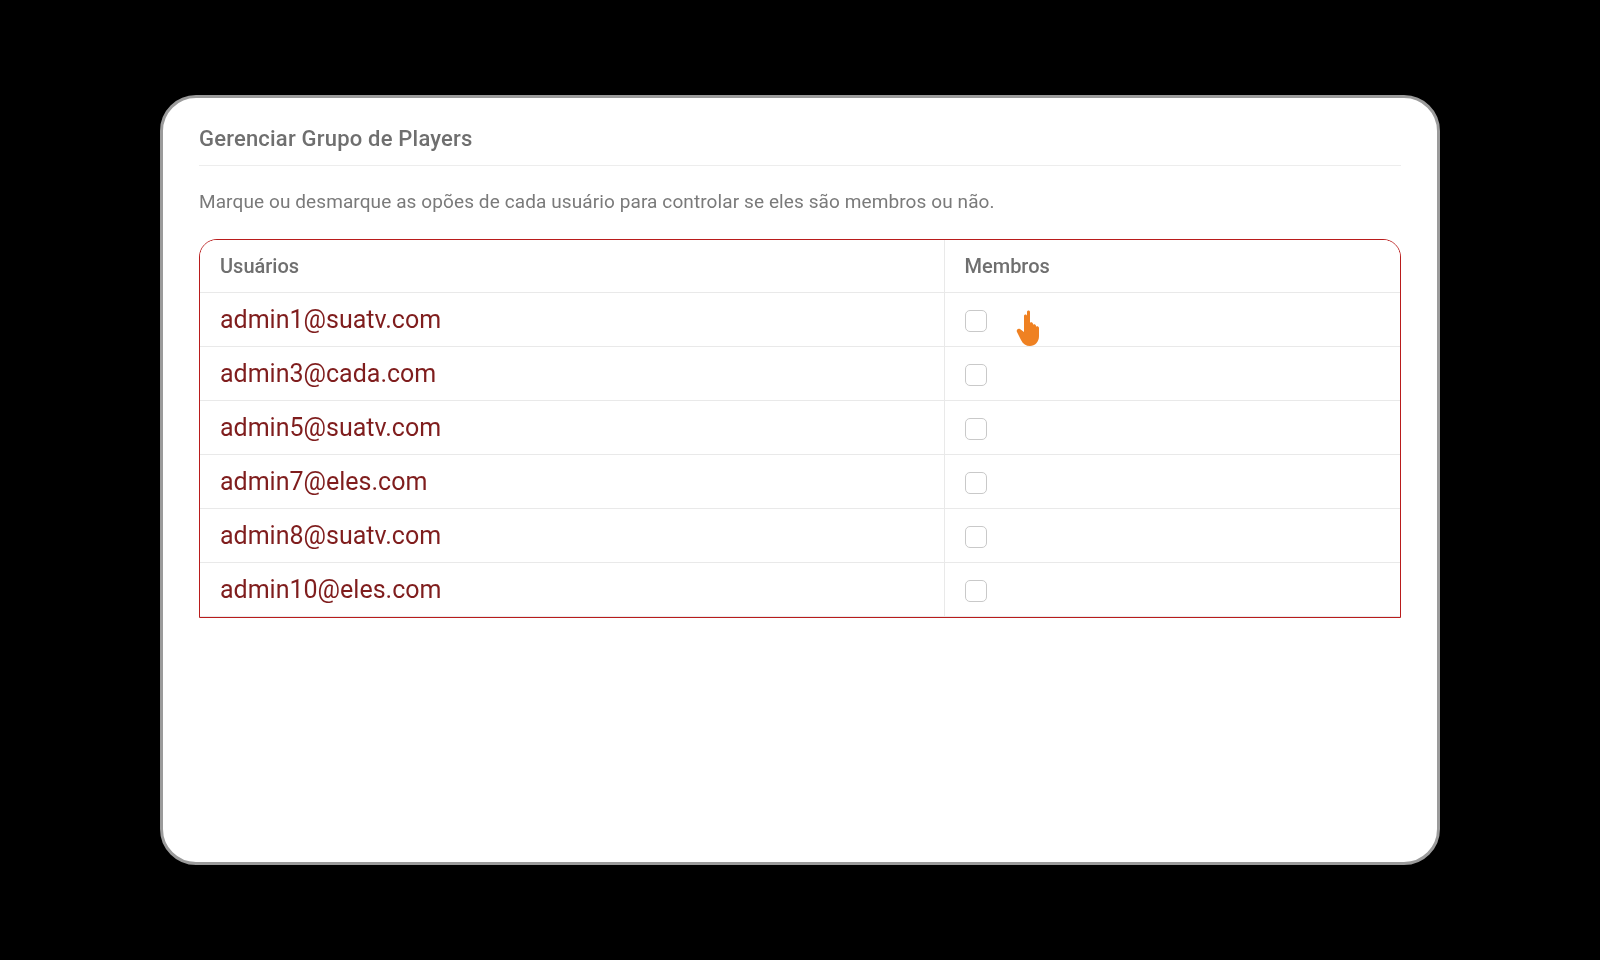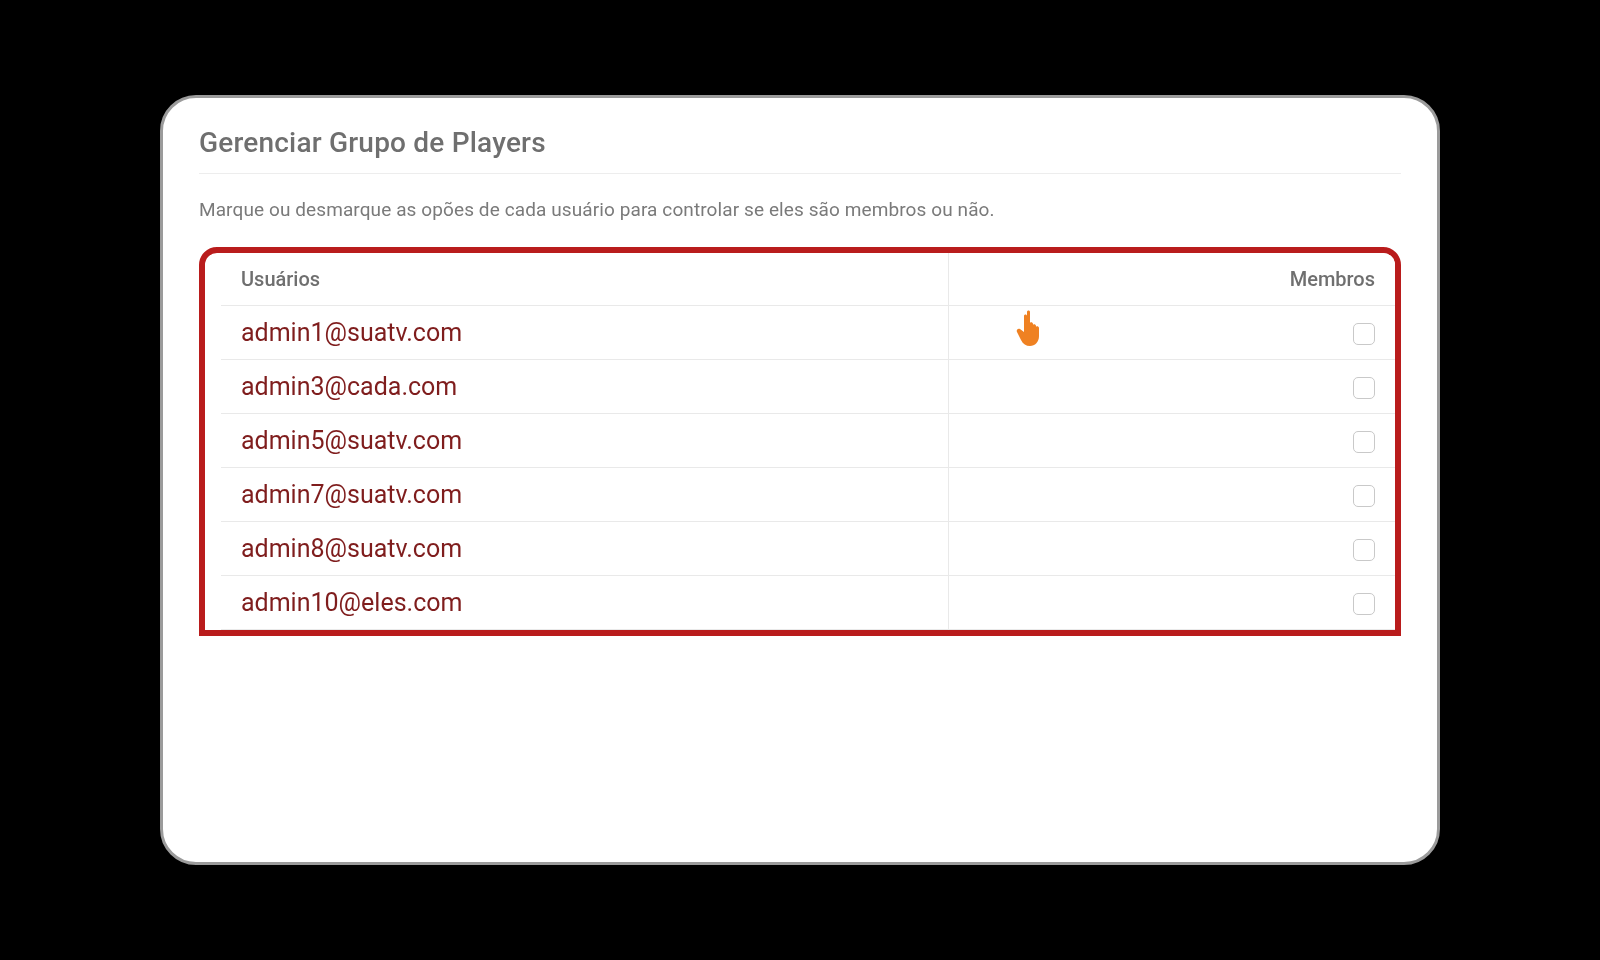--- a/index.html
+++ b/index.html
@@ -19,42 +19,41 @@
       border-radius: 36px;
       border: 3px solid #9b9b9b;
       box-shadow: 0 0 0 1px rgba(0,0,0,0.02);
       overflow: hidden;
       position: relative;
     }
     .content {
       padding: 28px 36px 0 36px;
     }
     .page-title {
-      font-size: 28px;
+      font-size: 22px;
       font-weight: 500;
       color: #6f6f6f;
       letter-spacing: 0.2px;
       padding-bottom: 14px;
     }
     .title-divider {
       height: 1px;
       background: #ededed;
       margin-bottom: 24px;
     }
     .instruction {
       font-size: 19px;
       color: #7a7a7a;
       margin-bottom: 26px;
       letter-spacing: 0.1px;
     }
     .table-wrap {
-      border: 6px solid #b91c1c;
+      border: 1px solid #b91c1c;
       border-radius: 18px 18px 0 0;
       overflow: hidden;
-      padding-left: 16px;
     }
     table {
       width: 100%;
       border-collapse: collapse;
       table-layout: fixed;
     }
     th, td {
       text-align: left;
       border-bottom: 1px solid #e9e9e9;
       vertical-align: middle;
@@ -69,21 +68,20 @@
     td {
       font-size: 25px;
       color: #7f1d1d;
       padding: 12px 20px 12px 20px;
       height: 49px;
     }
     col.col-user { width: 62%; }
     col.col-member { width: 38%; }
     th.col-member-h, td.col-member-c {
       border-left: 1px solid #e9e9e9;
-      text-align: right;
     }
     .checkbox {
       width: 22px;
       height: 22px;
       border: 1.5px solid #c9c9c9;
       border-radius: 5px;
       background: #ffffff;
       display: inline-block;
       vertical-align: middle;
       cursor: pointer;
@@ -126,21 +124,21 @@
             </tr>
             <tr>
               <td>admin3@cada.com</td>
               <td class="col-member-c"><span class="checkbox" role="checkbox" aria-checked="false"></span></td>
             </tr>
             <tr>
               <td>admin5@suatv.com</td>
               <td class="col-member-c"><span class="checkbox" role="checkbox" aria-checked="false"></span></td>
             </tr>
             <tr>
-              <td>admin7@suatv.com</td>
+              <td>admin7@eles.com</td>
               <td class="col-member-c"><span class="checkbox" role="checkbox" aria-checked="false"></span></td>
             </tr>
             <tr>
               <td>admin8@suatv.com</td>
               <td class="col-member-c"><span class="checkbox" role="checkbox" aria-checked="false"></span></td>
             </tr>
             <tr>
               <td>admin10@eles.com</td>
               <td class="col-member-c"><span class="checkbox" role="checkbox" aria-checked="false"></span></td>
             </tr>

